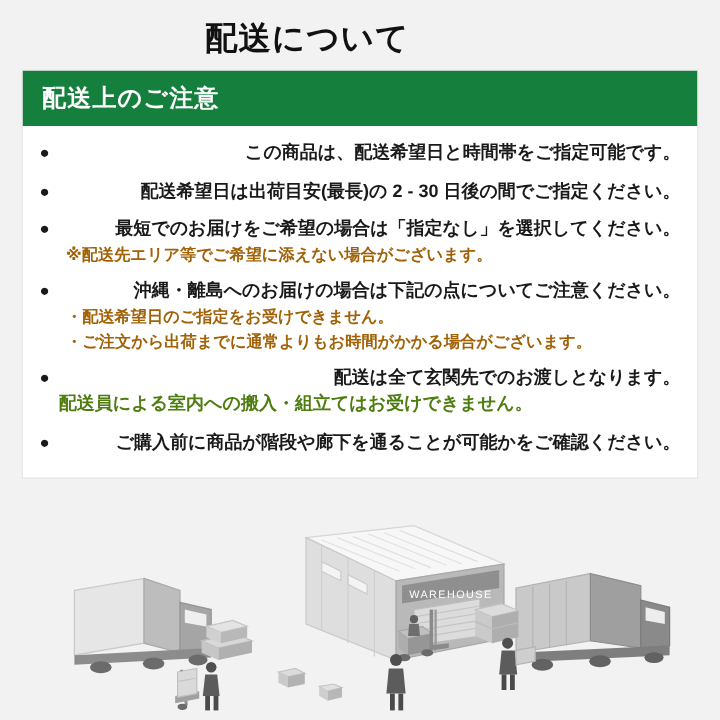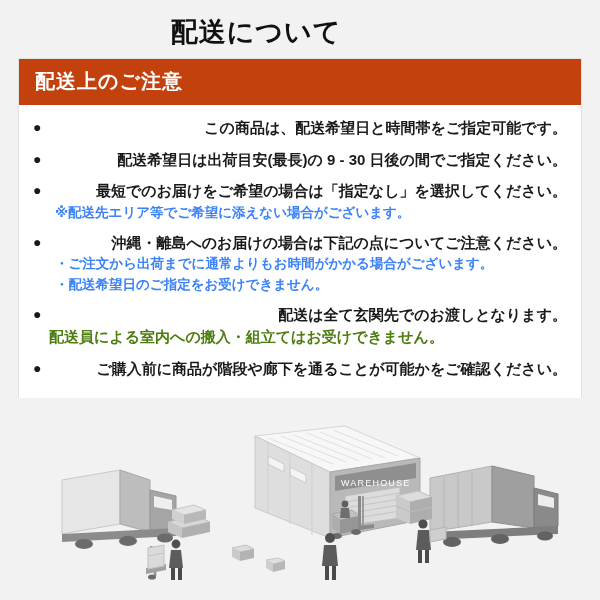--- a/index.html
+++ b/index.html
@@ -39,21 +39,21 @@
     position: absolute;
     left: 18px;
     top: 58px;
     width: 564px;
     background: #ffffff;
     box-sizing: border-box;
     border: 1px solid #e3e3e3;
   }
 
   .notice-header {
-    background: #c2410c;
+    background: #15803d;
     color: #ffffff;
     font-size: 20px;
     font-weight: bold;
     letter-spacing: 1px;
     padding: 9px 16px 10px 16px;
   }
 
   .notice-body {
     padding: 12px 14px 18px 14px;
   }
@@ -80,37 +80,37 @@
 
   .bullet-text {
     flex: 1 1 auto;
     text-align: right;
   }
 
   .sub-line {
     font-size: 13.5px;
     line-height: 1.5;
     font-weight: bold;
-    color: #3b82f6;
+    color: #a16207;
     padding-left: 22px;
   }
 
   .cont-line {
     font-size: 15px;
     line-height: 1.5;
     font-weight: bold;
     color: #4d7c0f;
     padding-left: 16px;
   }
 
   
   .illustration {
     position: absolute;
     left: 0;
-    bottom: 12px;
+    bottom: 0;
     width: 600px;
     height: 190px;
     overflow: hidden;
   }
   .illustration svg { display: block; }
 </style>
 </head>
 <body>
 
 <div class="page">
@@ -124,39 +124,39 @@
       <div class="bullet-item">
         <div class="bullet-line">
           <span class="bullet-mark">●</span>
           <span class="bullet-text">この商品は、配送希望日と時間帯をご指定可能です。</span>
         </div>
       </div>
 
       <div class="bullet-item">
         <div class="bullet-line">
           <span class="bullet-mark">●</span>
-          <span class="bullet-text">配送希望日は出荷目安(最長)の 9 - 30 日後の間でご指定ください。</span>
+          <span class="bullet-text">配送希望日は出荷目安(最長)の 2 - 30 日後の間でご指定ください。</span>
         </div>
       </div>
 
       <div class="bullet-item">
         <div class="bullet-line">
           <span class="bullet-mark">●</span>
           <span class="bullet-text">最短でのお届けをご希望の場合は「指定なし」を選択してください。</span>
         </div>
         <div class="sub-line">※配送先エリア等でご希望に添えない場合がございます。</div>
       </div>
 
       <div class="bullet-item">
         <div class="bullet-line">
           <span class="bullet-mark">●</span>
           <span class="bullet-text">沖縄・離島へのお届けの場合は下記の点についてご注意ください。</span>
         </div>
+        <div class="sub-line">・配送希望日のご指定をお受けできません。</div>
         <div class="sub-line">・ご注文から出荷までに通常よりもお時間がかかる場合がございます。</div>
-        <div class="sub-line">・配送希望日のご指定をお受けできません。</div>
       </div>
 
       <div class="bullet-item">
         <div class="bullet-line">
           <span class="bullet-mark">●</span>
           <span class="bullet-text">配送は全て玄関先でのお渡しとなります。</span>
         </div>
         <div class="cont-line">配送員による室内への搬入・組立てはお受けできません。</div>
       </div>
 

